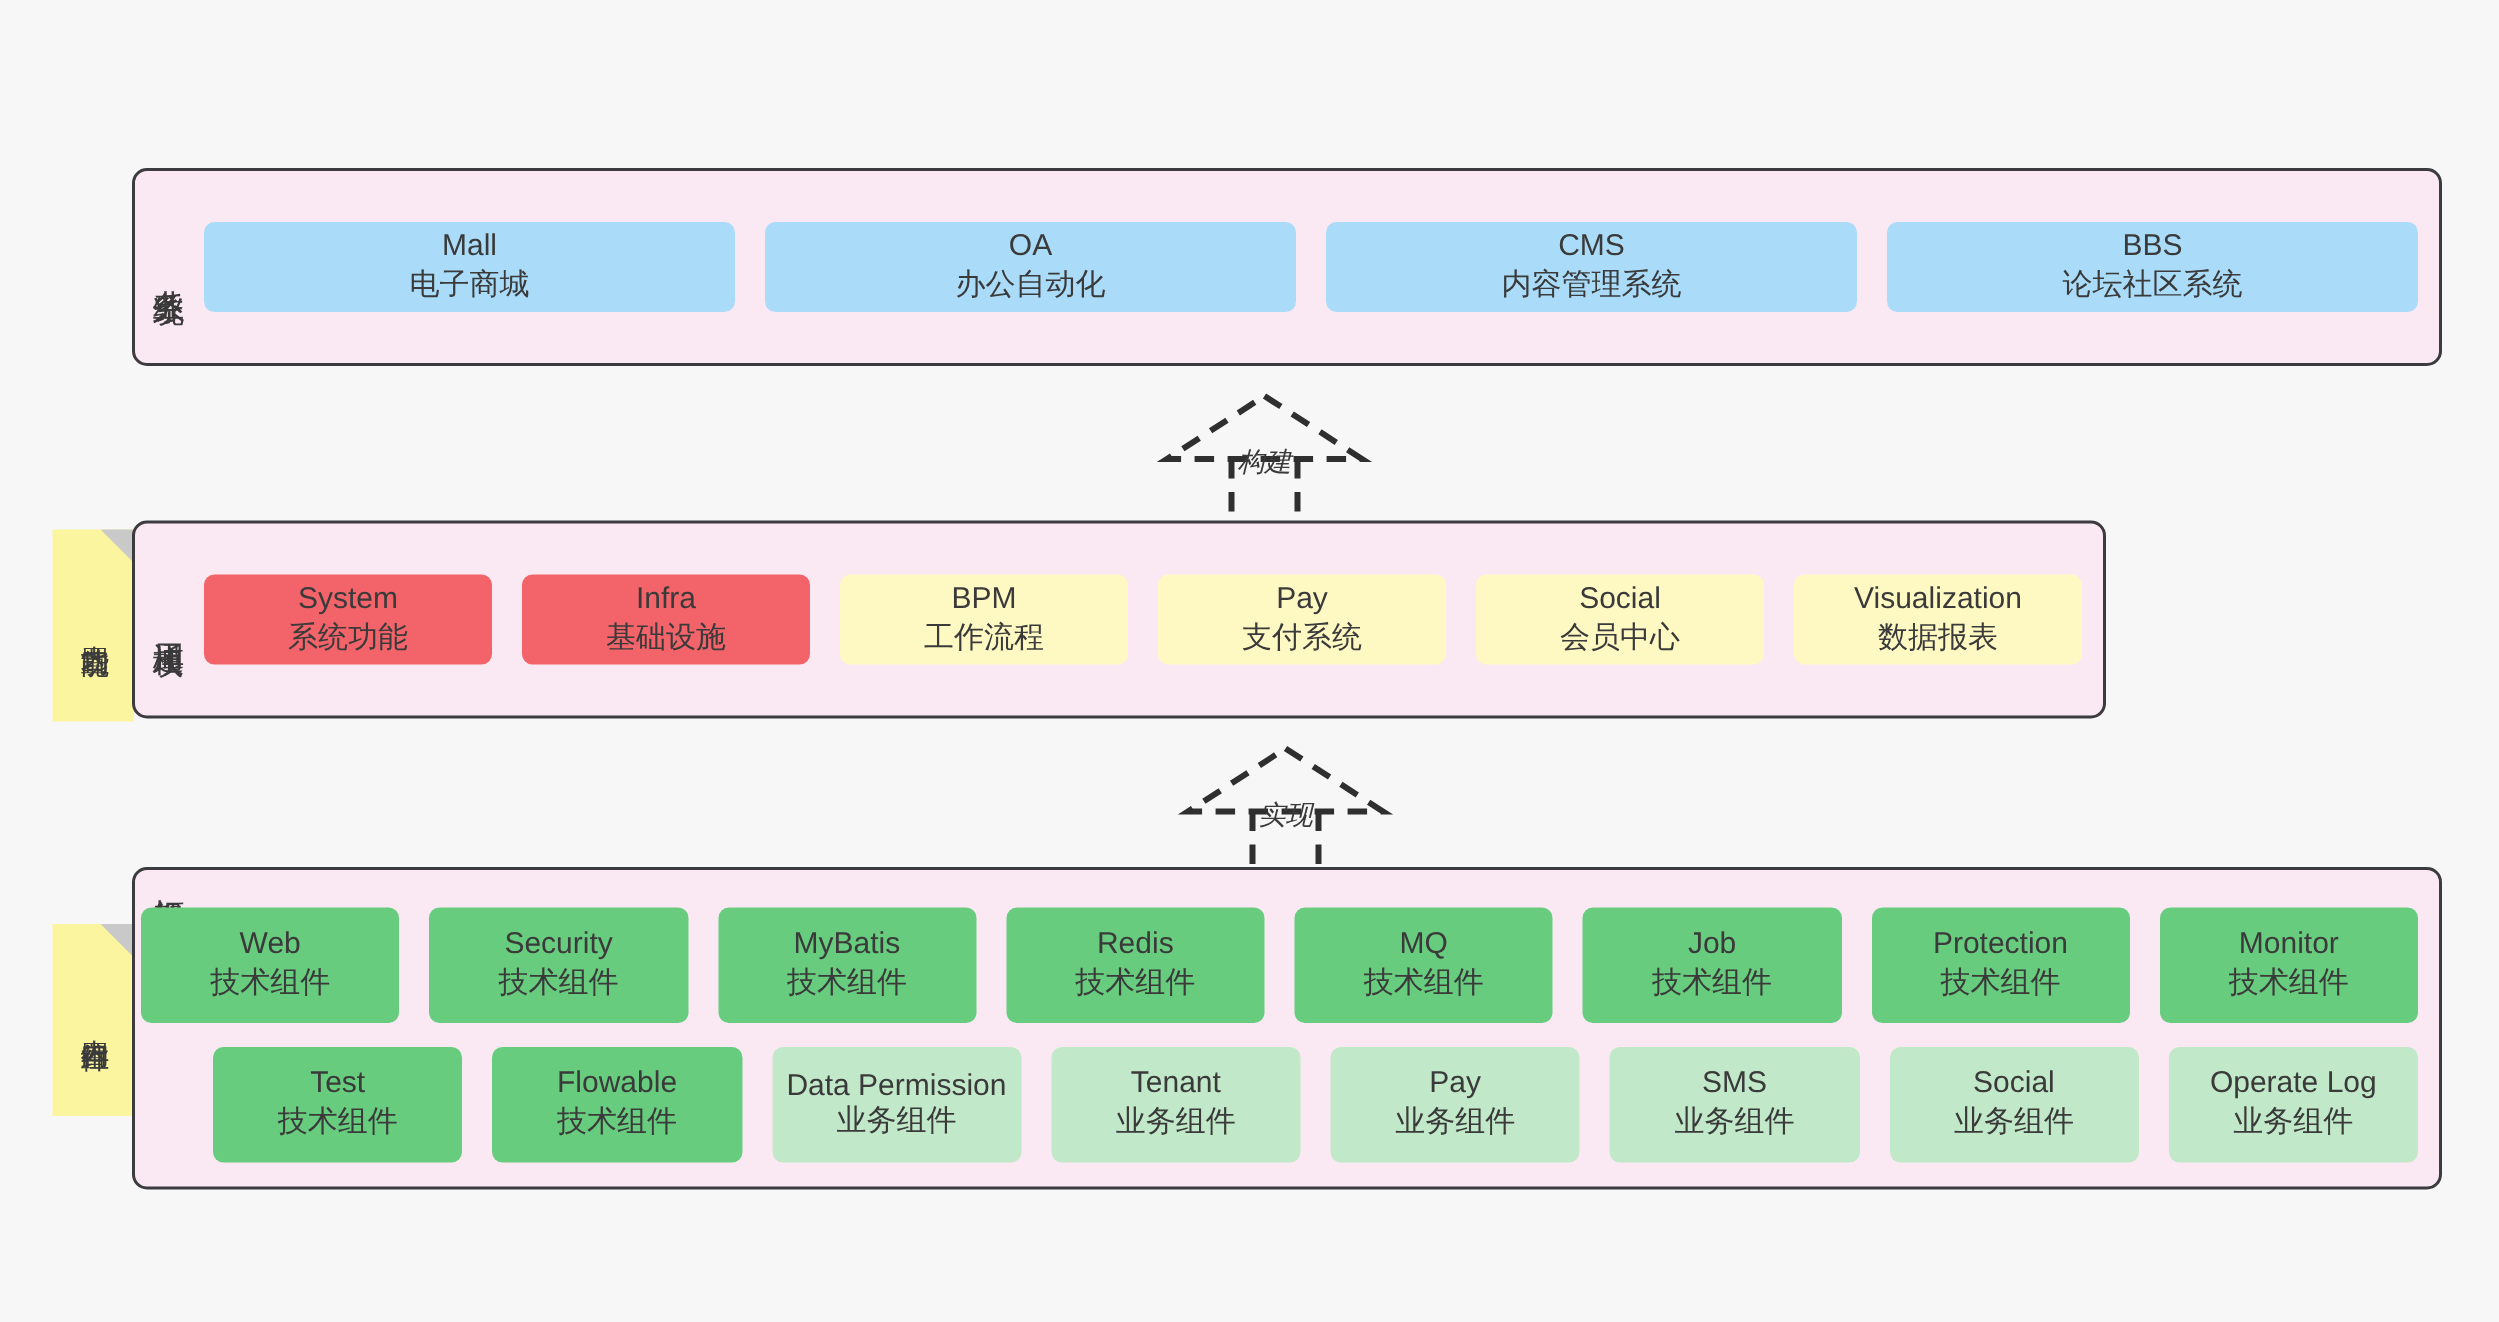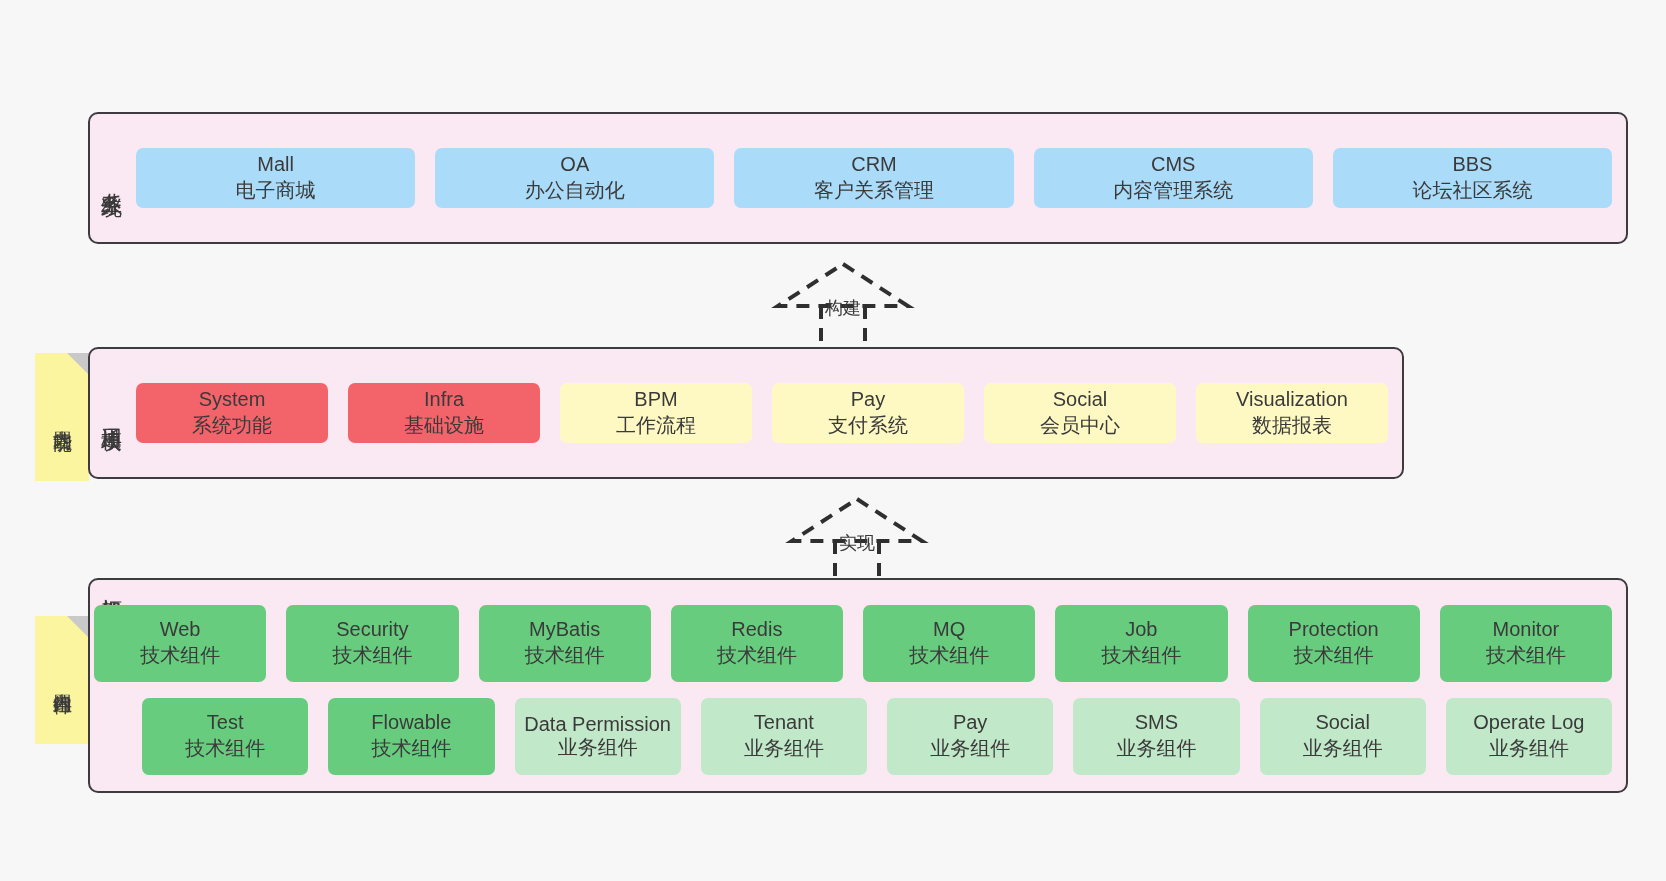--- a/index.html
+++ b/index.html
@@ -122,44 +122,41 @@
   .conn .lbl {
     position: absolute;
     left: 50%;
     top: 38px;
     transform: translateX(-50%);
     font-size: 18px;
     color: #3a3a3a;
     background: transparent;
     white-space: nowrap;
     padding: 0 1px;
+    font-style: italic;
   }
 </style>
 </head>
 <body>
 
 <div id="canvas">
 
   <div class="layer" id="layer-business" style="left:88px; top:112px; width:1540px; height:132px;">
     <div class="layer-title">业务系统</div>
     <div class="layer-body">
       <div class="row">
         <div class="card c-blue">
           <span class="ttl">Mall</span>
           <span class="sub">电子商城</span>
         </div>
         <div class="card c-blue">
           <span class="ttl">OA</span>
           <span class="sub">办公自动化</span>
         </div>
         <div class="card c-blue">
-          <span class="ttl">CRM</span>
-          <span class="sub">客户关系管理</span>
-        </div>
-        <div class="card c-blue">
           <span class="ttl">CMS</span>
           <span class="sub">内容管理系统</span>
         </div>
         <div class="card c-blue">
           <span class="ttl">BBS</span>
           <span class="sub">论坛社区系统</span>
         </div>
       </div>
     </div>
   </div>

